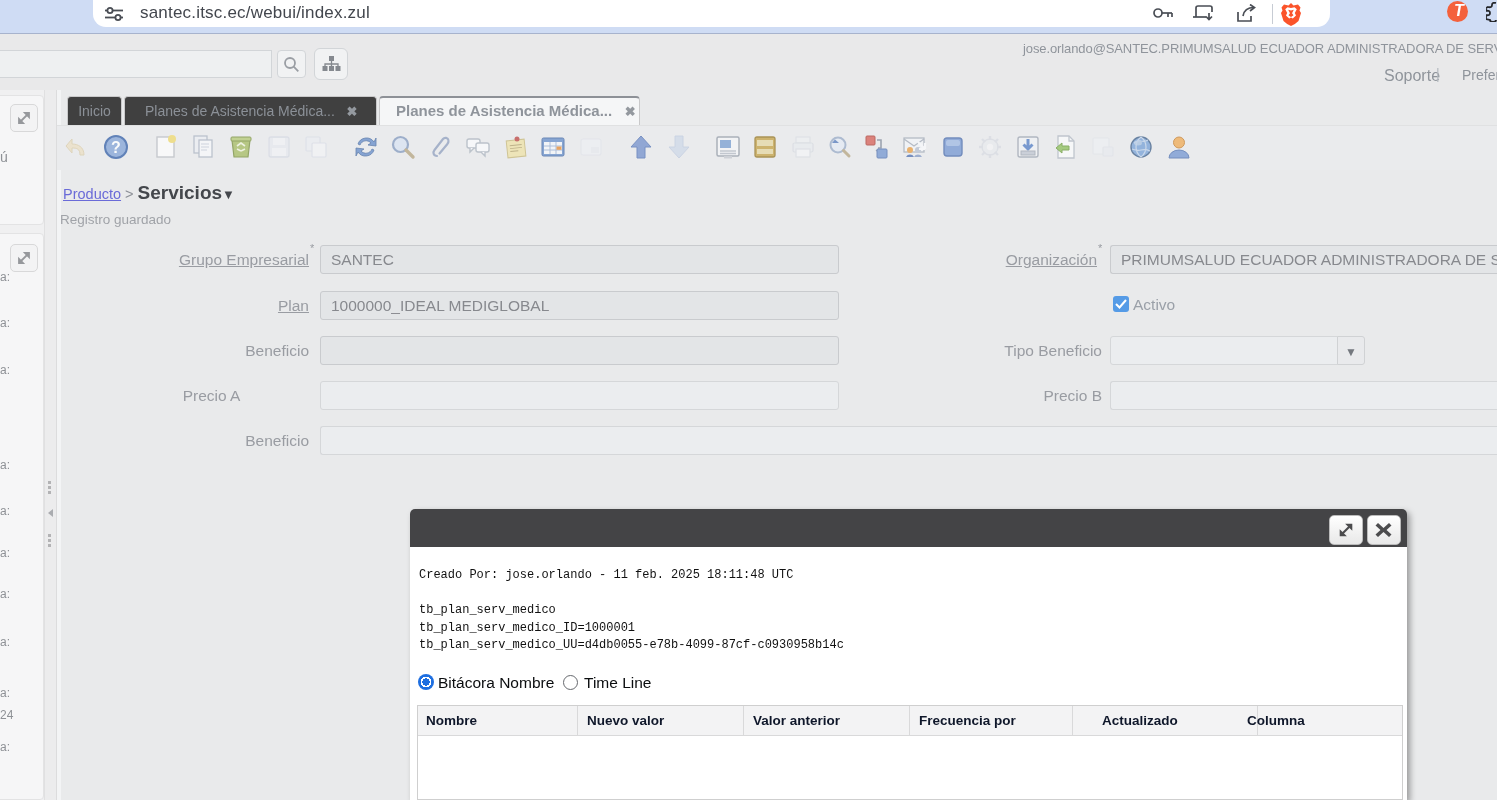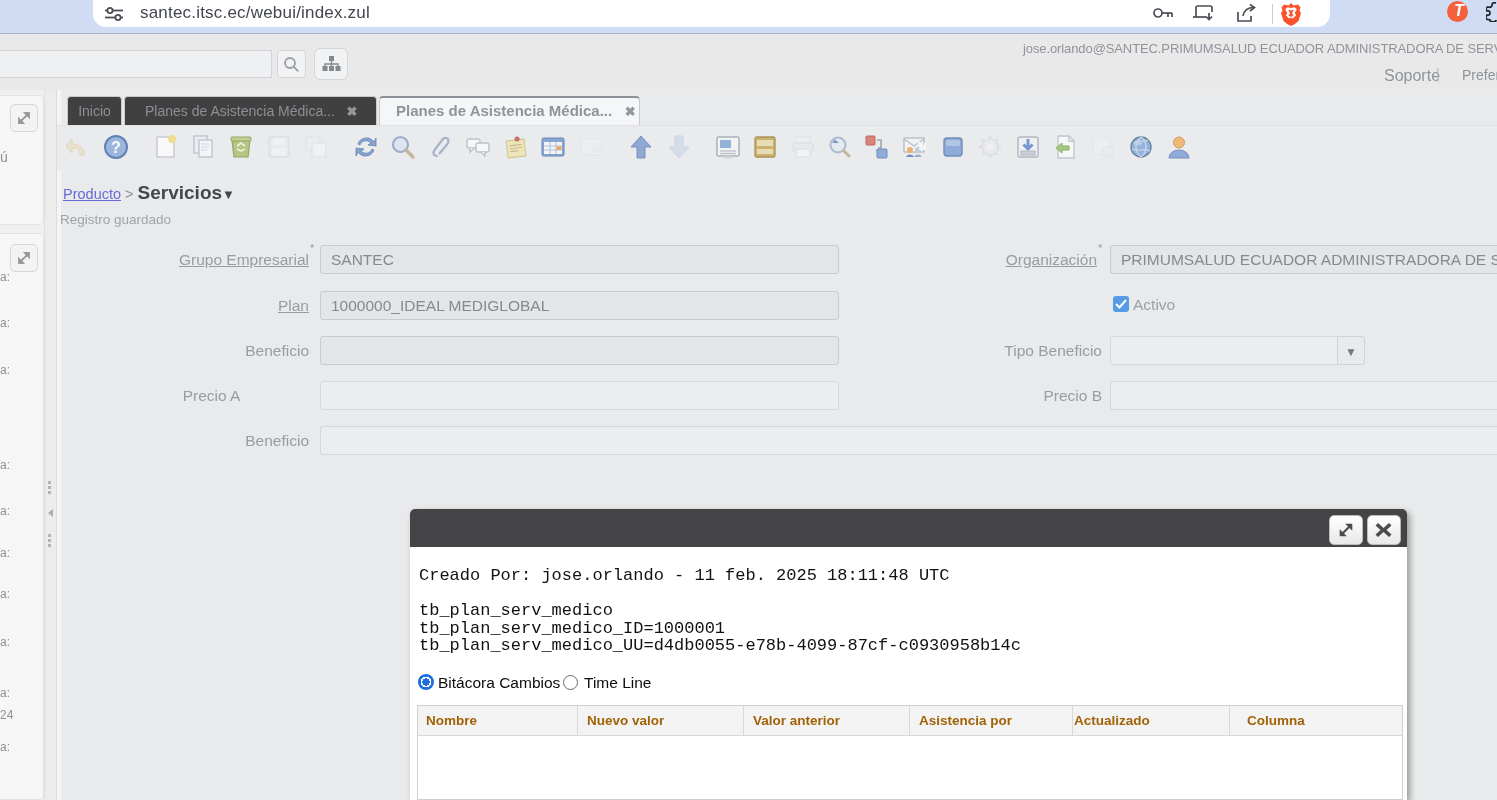--- a/index.html
+++ b/index.html
@@ -41,24 +41,24 @@
 .ffill  { background:#e3e5e7; border:1px solid #c9cbce; }
 .fempty { background:#ebedef; border:1px solid #d5d7d9; }
 .ftext { font-size:15.5px; color:#87898e; line-height:27px; padding-left:10px; white-space:nowrap; overflow:hidden; }
 .ulbl { text-decoration:underline; }
 
 #modal { position:absolute; left:410px; top:509px; width:997px; height:291px; background:#ffffff; box-shadow:3px 3px 6px rgba(0,0,0,0.35); border-radius:5px 5px 0 0; }
 #mtitle { position:absolute; left:0; top:0; width:997px; height:38px; background:#444446; border-radius:5px 5px 0 0; }
 #mtitletext { position:absolute; left:12px; top:10px; color:#ffffff; font-weight:bold; font-size:14.5px; }
 .mbtn { position:absolute; top:6px; width:34px; height:30px; background:linear-gradient(#ffffff,#e8e8e8); border:1px solid #bbb; border-radius:5px; }
 #mbody { position:absolute; left:0; top:38px; width:997px; height:253px; background:#fff; }
-#mono { position:absolute; left:9px; top:20px; font-family:"Liberation Mono", monospace; font-size:17px; line-height:17.5px; color:#111; white-space:pre; }
+#mono { position:absolute; left:9px; top:20px; font-family:"Liberation Mono", monospace; font-size:12px; line-height:17.5px; color:#111; white-space:pre; }
 #mtable { position:absolute; left:7px; top:158px; width:986px; height:95px; border:1px solid #cfcfcf; }
 #mthead { position:absolute; left:0; top:0; width:984px; height:30px; background:#f3f3f4; border-bottom:1px solid #d9d9da; }
-.mth { position:absolute; top:0; height:30px; border-right:1px solid #d9d9da; font-size:13.5px; font-weight:bold; color:#a16207; line-height:30px; padding-left:8px; }
+.mth { position:absolute; top:0; height:30px; border-right:1px solid #d9d9da; font-size:13.5px; font-weight:bold; color:#0f172a; line-height:30px; padding-left:8px; }
 </style>
 </head>
 <body>
 
 <div id="chrome"></div>
 <div id="urlbar"></div>
 <div id="chromeline"></div>
 <div id="urltext">santec.itsc.ec/webui/index.zul</div>
 
 <svg class="abs" style="left:104px; top:6px" width="20" height="16" viewBox="0 0 20 16">
@@ -379,26 +379,26 @@
   <svg class="abs" style="left:965px; top:13px" width="17" height="16" viewBox="0 0 17 16">
     <path d="M3 1 L8.5 6 L14 1 L16.5 3.5 L11.5 8 L16.5 12.5 L14 15 L8.5 10 L3 15 L0.5 12.5 L5.5 8 L0.5 3.5 Z" fill="#4c4c4e"></path>
   </svg>
   <div id="mbody">
     <div id="mono">Creado Por: jose.orlando - 11 feb. 2025 18:11:48 UTC
 
 tb_plan_serv_medico
 tb_plan_serv_medico_ID=1000001
 tb_plan_serv_medico_UU=d4db0055-e78b-4099-87cf-c0930958b14c</div>
     <div class="abs" style="left:8px; top:127px; width:16px; height:16px; border-radius:50%; background:radial-gradient(circle, #1f6fe0 0 3.8px, #ffffff 3.8px 5.3px, #1f6fe0 5.3px 8px);"></div>
-    <div class="abs" style="left:28px; top:127px; font-size:15.5px; color:#0b0d0f;">Bitácora Cambios</div>
+    <div class="abs" style="left:28px; top:127px; font-size:15.5px; color:#0b0d0f;">Bitácora Nombre</div>
     <div class="abs" style="left:153px; top:128px; width:15px; height:15px; border-radius:50%; background:#fff; border:1.8px solid #66696e;"></div>
     <div class="abs" style="left:174px; top:127px; font-size:15.5px; color:#0b0d0f;">Time Line</div>
     <div id="mtable">
       <div id="mthead"></div>
       <div class="mth" style="left:0; width:160px;">Nombre</div>
       <div class="mth" style="left:161px; width:165px;">Nuevo valor</div>
       <div class="mth" style="left:327px; width:165px;">Valor anterior</div>
-      <div class="mth" style="left:493px; width:162px;">Asistencia por</div>
-      <div class="mth" style="left:648px; width:164px;">Actualizado</div>
+      <div class="mth" style="left:493px; width:162px;">Frecuencia por</div>
+      <div class="mth" style="left:676px; width:164px;">Actualizado</div>
       <div class="mth" style="left:821px; width:163px; border-right:none;">Columna</div>
     </div>
   </div>
 </div>
 
 </body></html>

